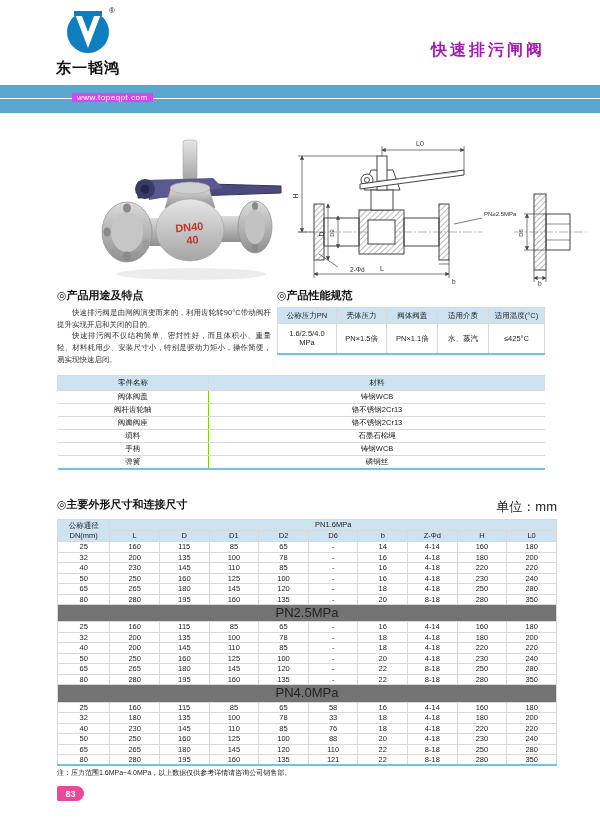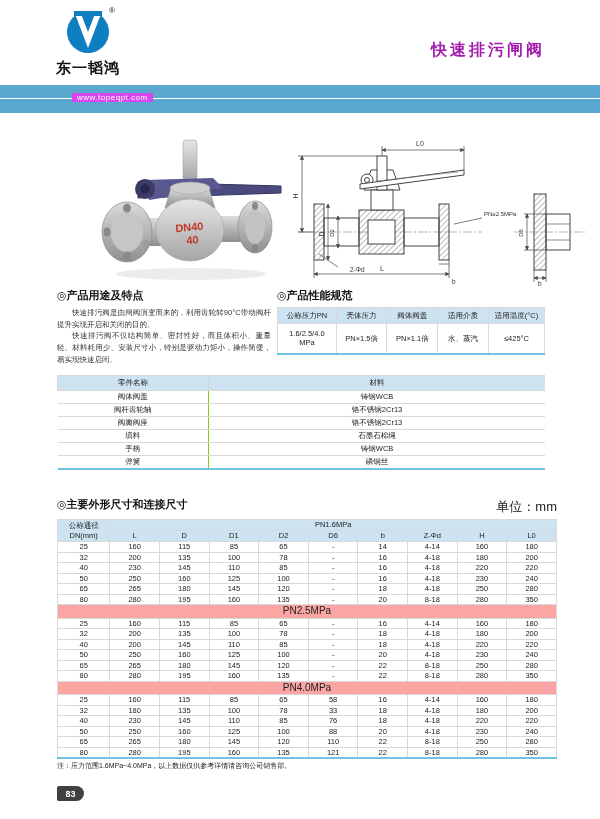--- a/index.html
+++ b/index.html
@@ -39,24 +39,24 @@
   .mat-sec th { height:15px; }
   .mat-sec td { height:13px; border-left:none; border-right:1px solid #84cc16; }
   .mat-sec td:last-child, .mat-sec th:last-child { border-right:none; }
   .mat-sec th:first-child, .mat-sec td:first-child { width:31%; }
 
   .dims-sec { position:absolute; left:57px; top:497px; width:500px; }
   .dims-head { display:flex; justify-content:space-between; align-items:flex-end; margin-bottom:3px; }
   .unit-label { font-size:13px; color:#222; }
   .dims-sec th { height:11px; padding:0; }
   .dims-sec td { height:10.5px; padding:0; }
-  .band-row td { background:#fca5a5; font-size:10px; }
+  .band-row td { background:#737373; font-size:13px; }
   .dims-note { font-size:7px; color:#222; margin-top:2px; }
 
-  .page-badge { position:absolute; left:57px; top:786px; width:27px; height:15px; background:#404040;
+  .page-badge { position:absolute; left:57px; top:786px; width:27px; height:15px; background:#ec4899;
     border-radius:2px 8px 8px 2px; color:#fff; font-size:9px; font-weight:bold;
     display:flex; align-items:center; justify-content:center; }
 
   svg text { font-family:"Liberation Sans","DejaVu Sans",sans-serif; }
 </style>
 </head>
 <body>
 
 <div class="page">
 

